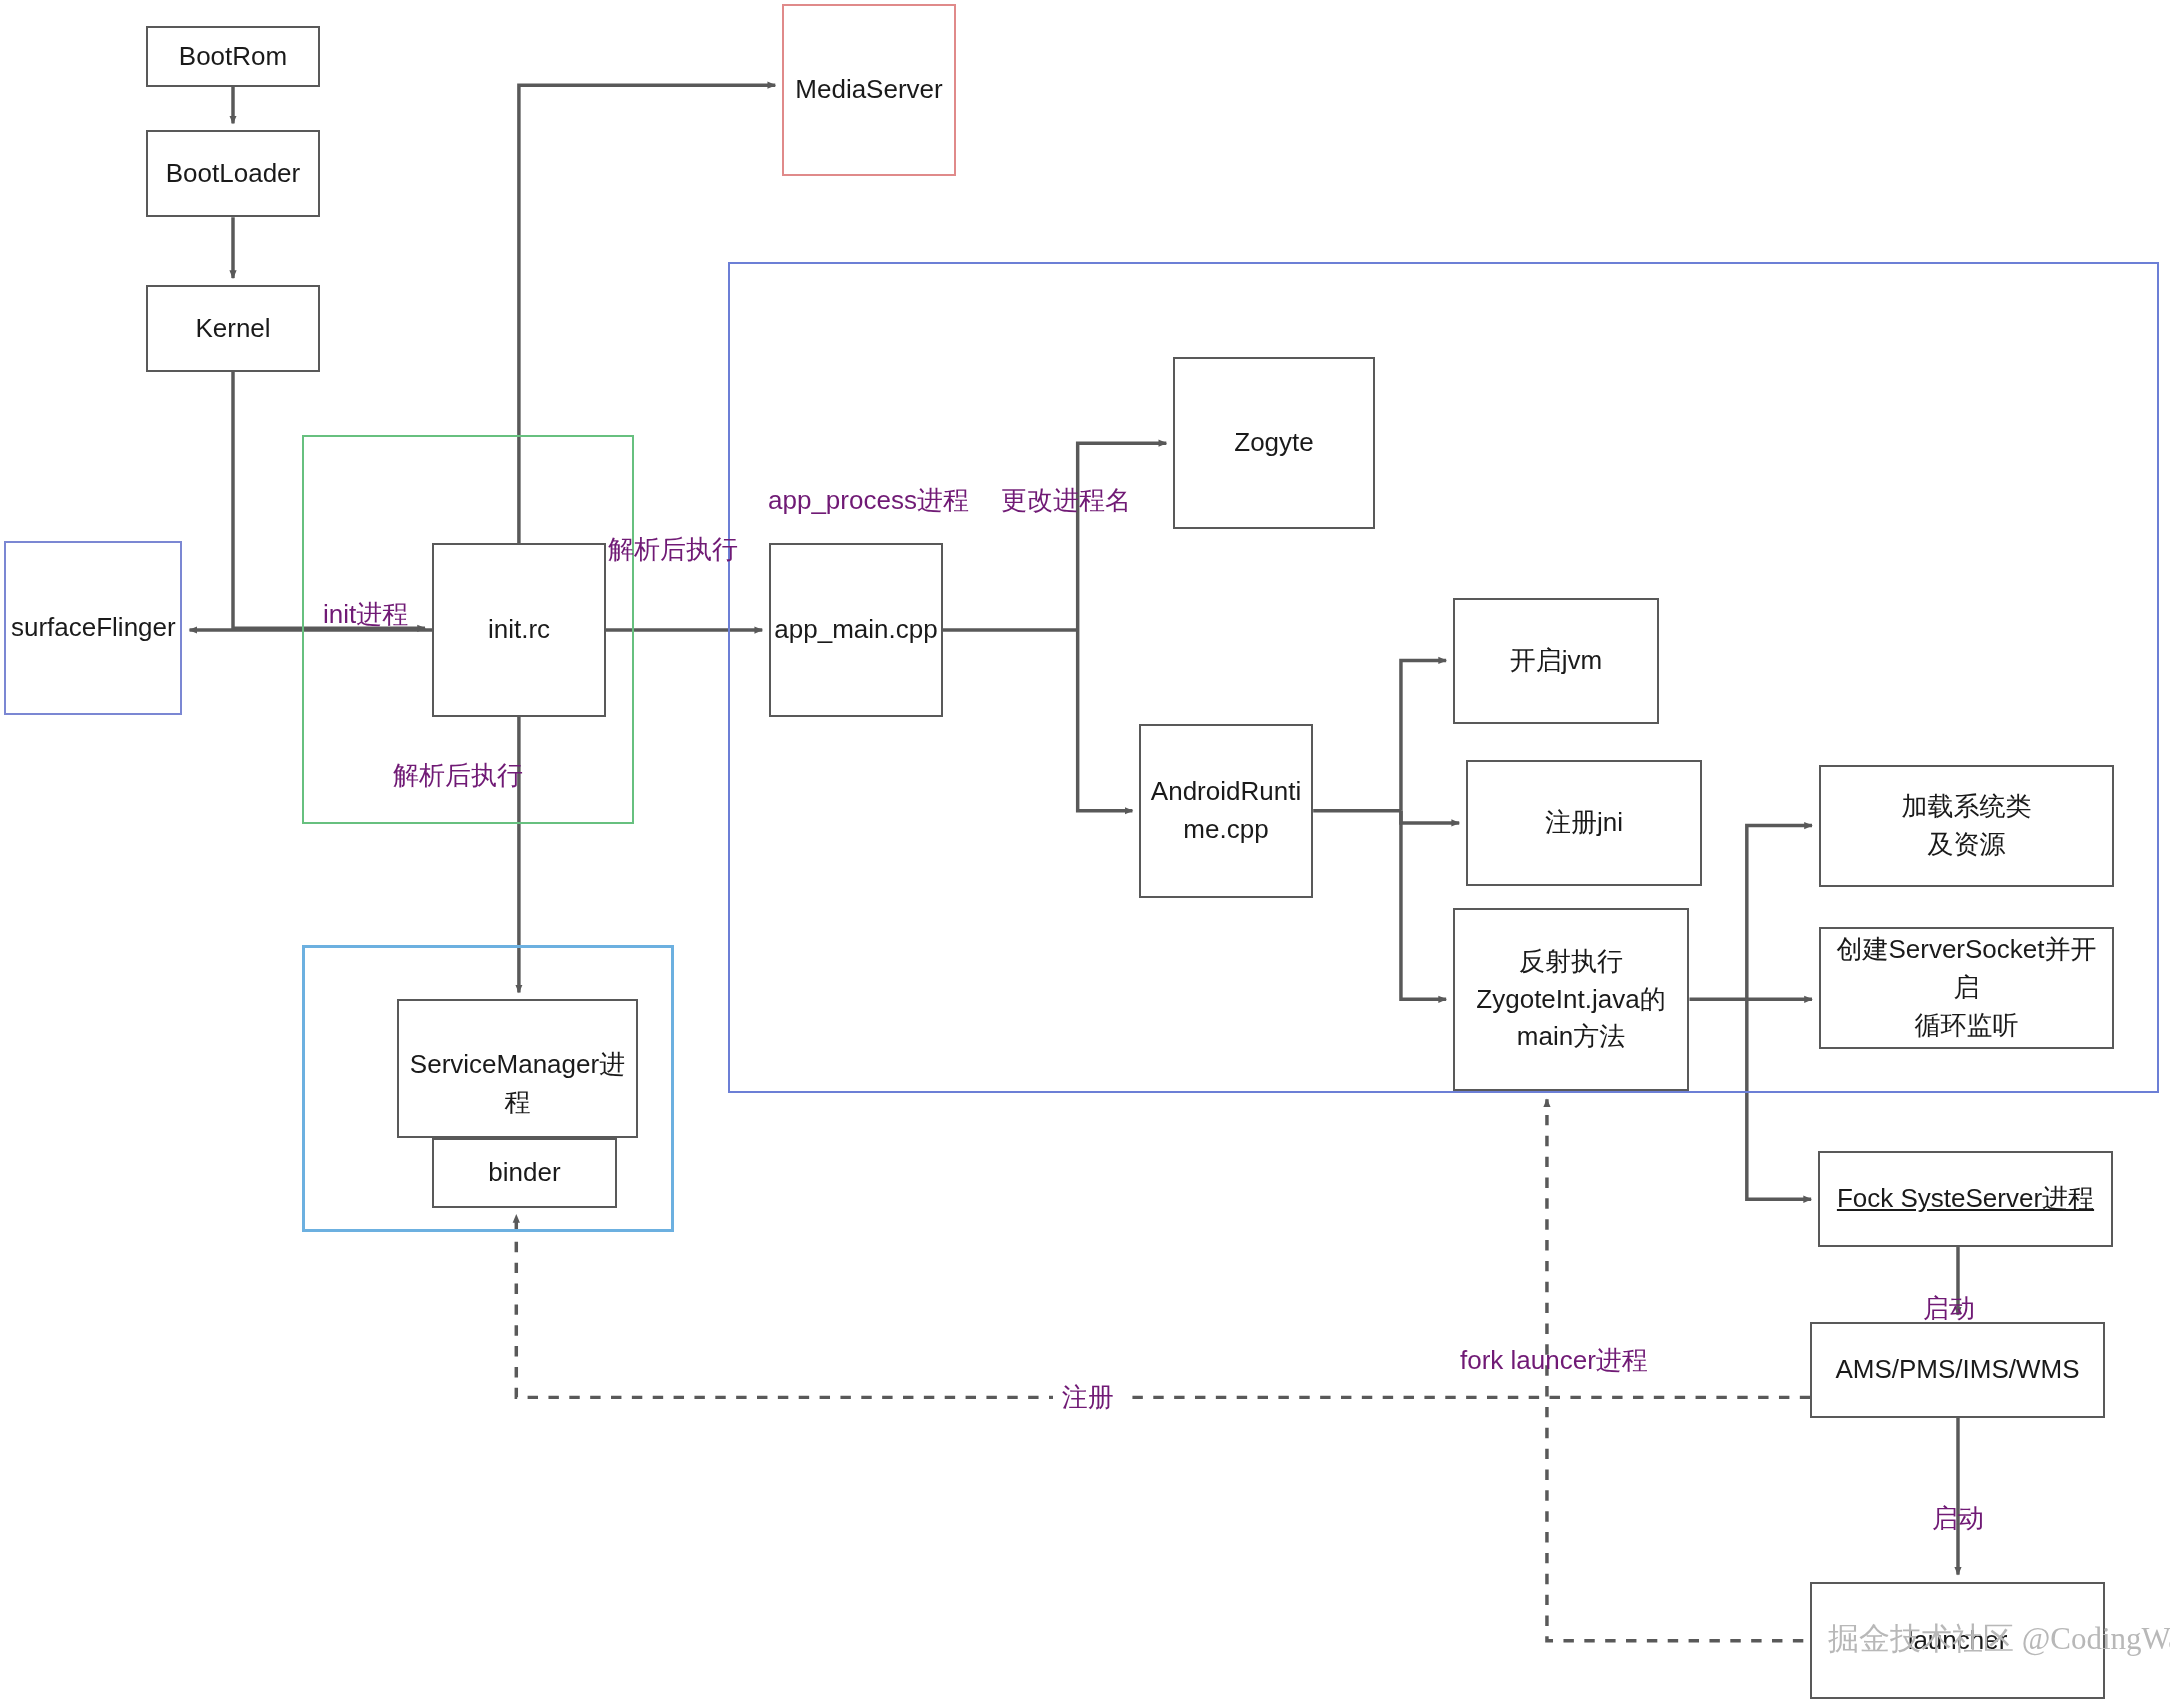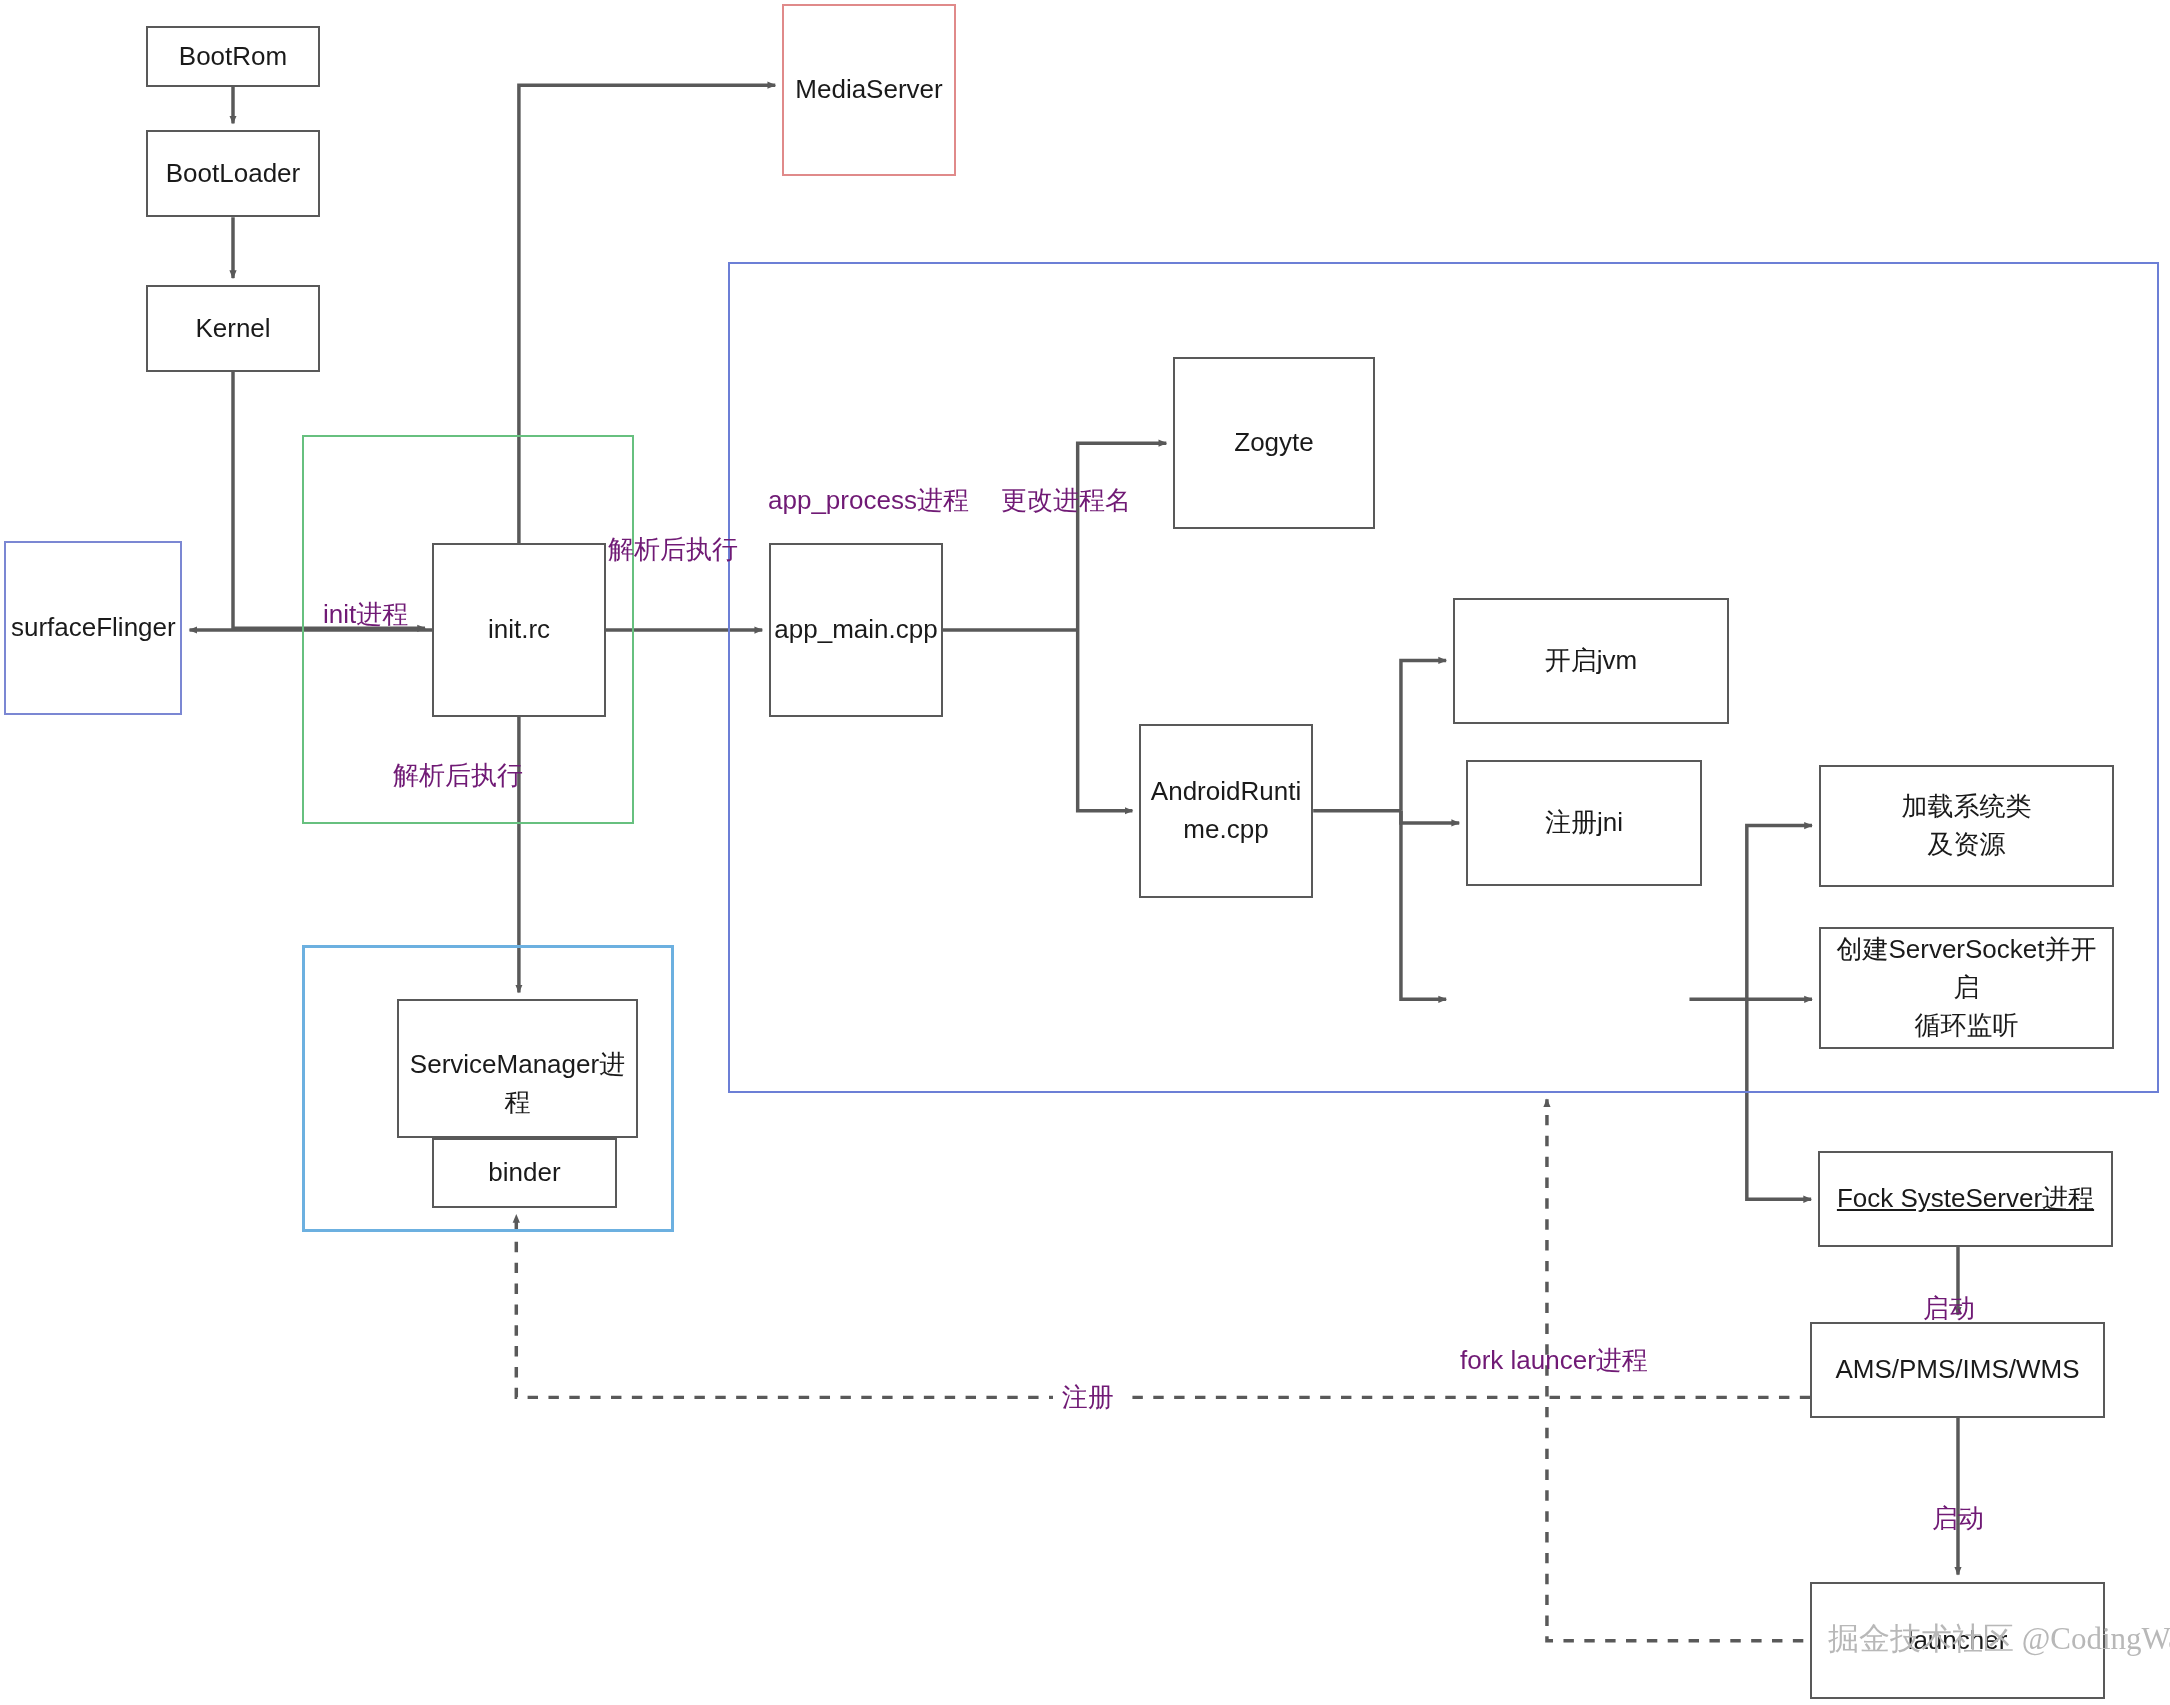--- a/index.html
+++ b/index.html
@@ -111,28 +111,33 @@
 
   <div class="node" style="left:1173px;top:357px;width:202px;height:172px;">
     <span>Zogyte</span>
   </div>
 
   <div class="node two-line" style="left:1139px;top:724px;width:174px;height:174px;">
     <span style="white-space:pre-line;">AndroidRunti
 me.cpp</span>
   </div>
 
-  <div class="node" style="left:1453px;top:598px;width:276px;height:126px;">
+  <div class="node" style="left:1453px;top:598px;width:206px;height:126px;">
     <span>开启jvm</span>
   </div>
 
   <div class="node" style="left:1466px;top:760px;width:236px;height:126px;">
     <span>注册jni</span>
   </div>
 
+  <div class="node two-line" style="left:1453px;top:908px;width:236px;height:183px;">
+    <span style="white-space:pre-line;">反射执行
+ZygoteInt.java的
+main方法</span>
+  </div>
 
   <div class="node two-line" style="left:1819px;top:765px;width:295px;height:122px;">
     <span style="white-space:pre-line;">加载系统类
 及资源</span>
   </div>
 
   <div class="node two-line" style="left:1819px;top:927px;width:295px;height:122px;">
     <span style="white-space:pre-line;">创建ServerSocket并开启
 循环监听</span>
   </div>

